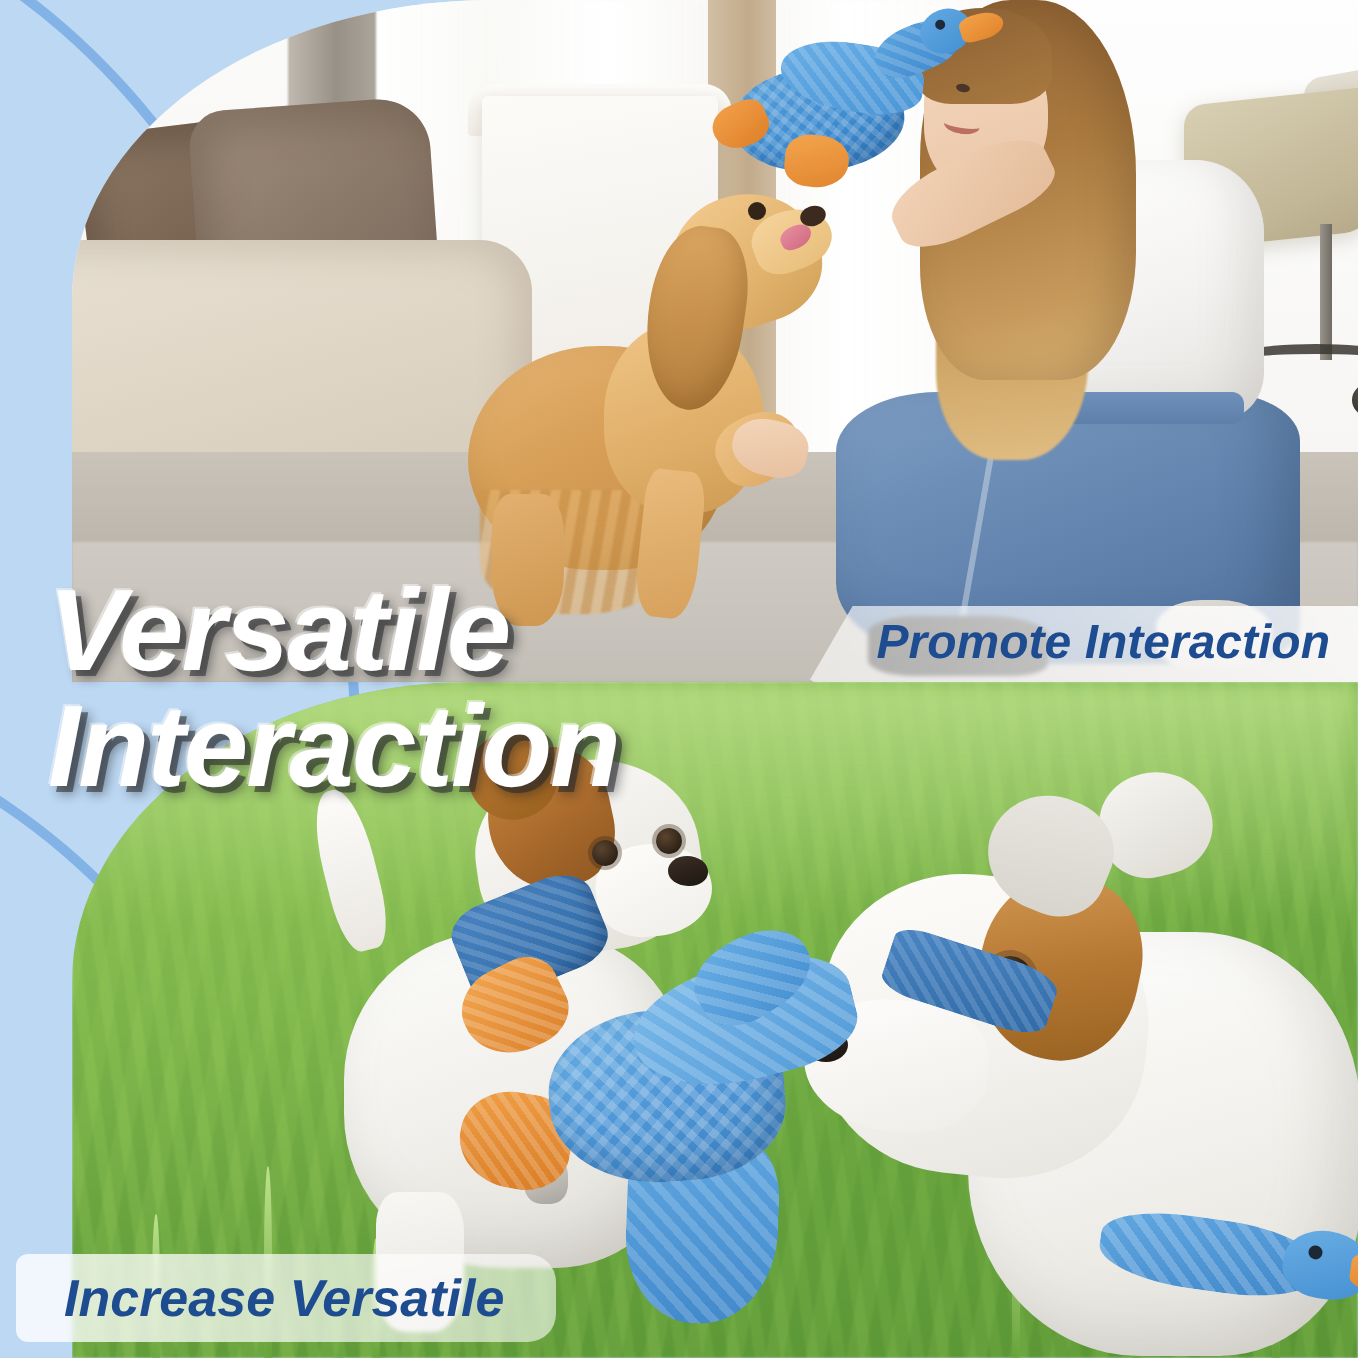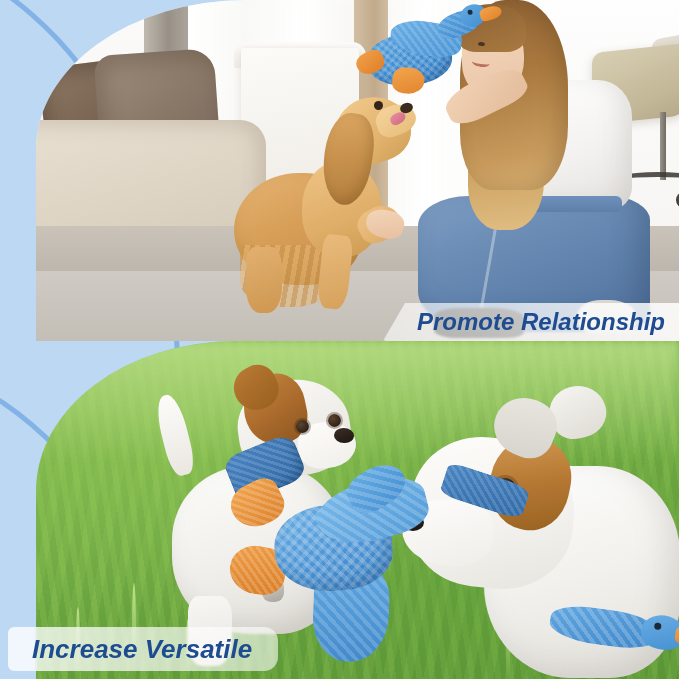--- a/index.html
+++ b/index.html
@@ -773,22 +773,26 @@
     <div class="t2-neck"></div>
   </div>
 
   <div class="toy2b">
     <div class="t2b-neck"></div>
     <div class="t2b-head"></div>
     <div class="t2b-beak"></div>
     <div class="t2b-eye"></div>
   </div>
 
+  <div class="headline">
+    <span class="line1">Versatile</span>
+    <span class="line2">Interaction</span>
+  </div>
 
   <div class="banner banner-top">
-    <span>Promote Relationship</span>
+    <span>Promote Interaction</span>
   </div>
 
   <div class="banner banner-bottom">
     <span>Increase Versatile</span>
   </div>
 
 </div>
 
 </body></html>

